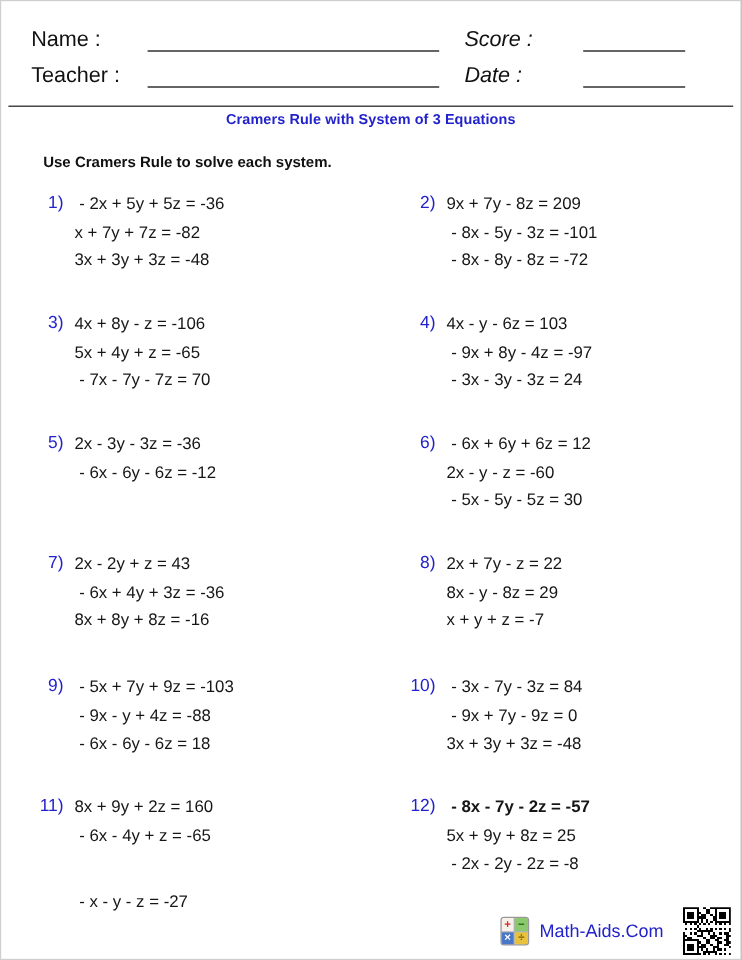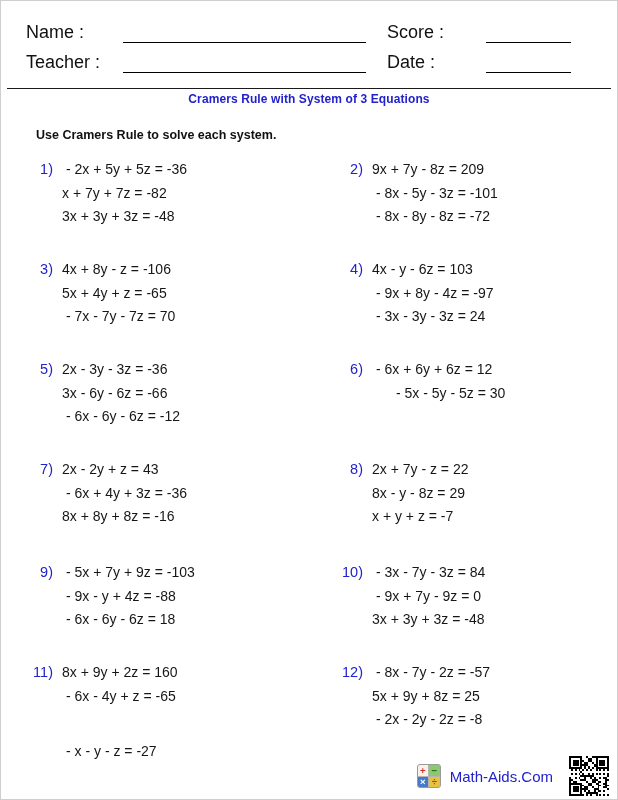--- a/index.html
+++ b/index.html
@@ -14,21 +14,21 @@
   
   .header { position: absolute; top: 12px; left: 25px; right: 46px;
             display: flex; justify-content: space-between; }
   .hcol { display: flex; flex-direction: column; }
   .hcol.left  { width: 340px; }
   .hcol.right { width: 184px; }
   .field { display: flex; align-items: flex-end; justify-content: space-between;
            height: 30px; font-size: 18px; }
   .field .lbl { padding-bottom: 0px; }
   .hcol.left  .lbl { width: 97px; }
-  .hcol.right .lbl { width: 62px; }
+  .hcol.right .lbl { width: 62px; font-style: italic; }
   .blank { border-bottom: 1.6px solid #000; height: 18px; }
   .hcol.left  .blank { flex: 1; }
   .hcol.right .blank { width: 85px; }
   
   .rule { position: absolute; top: 87px; left: 6px; right: 6px;
           border: none; border-top: 1.6px solid #1a1a1a; }
   .title { position: absolute; top: 91px; left: 0; width: 100%;
            text-align: center; font-size: 12px; font-weight: bold;
            color: var(--accent); letter-spacing: 0.1px; }
   .instructions { position: absolute; top: 127px; left: 35px;
@@ -130,29 +130,29 @@
           <div class="eq" style="padding-left: 4px;">- 3x - 3y - 3z = 24</div>
         </span>
       </div>
     </div>
 
     <div class="prow">
       <div class="prob left">
         <span class="num">5)</span>
         <span class="eqs">
           <div class="eq">2x - 3y - 3z = -36</div>
-          <div class="eq">3x - 6y - 6z = -66</div>
           <div class="eq" style="padding-left: 4px;">- 6x - 6y - 6z = -12</div>
         </span>
       </div>
       <div class="prob right">
         <span class="num">6)</span>
         <span class="eqs">
           <div class="eq" style="padding-left: 4px;">- 6x + 6y + 6z = 12</div>
-          <div class="eq" style="padding-left: 4px; margin-left: 20px;">- 5x - 5y - 5z = 30</div>
+          <div class="eq">2x - y - z = -60</div>
+          <div class="eq" style="padding-left: 4px;">- 5x - 5y - 5z = 30</div>
         </span>
       </div>
     </div>
 
     <div class="prow">
       <div class="prob left">
         <span class="num">7)</span>
         <span class="eqs">
           <div class="eq">2x - 2y + z = 43</div>
           <div class="eq" style="padding-left: 4px;">- 6x + 4y + 3z = -36</div>
@@ -193,21 +193,21 @@
         <span class="num">11)</span>
         <span class="eqs">
           <div class="eq">8x + 9y + 2z = 160</div>
           <div class="eq" style="padding-left: 4px;">- 6x - 4y + z = -65</div>
           <div class="eq" style="padding-left: 4px; margin-top: 32px;">- x - y - z = -27</div>
         </span>
       </div>
       <div class="prob right">
         <span class="num">12)</span>
         <span class="eqs">
-          <div class="eq" style="padding-left: 4px;">- 8x - 7y - 2z = -57</div>
+          <div class="eq" style="padding-left: 4px; font-weight: bold;">- 8x - 7y - 2z = -57</div>
           <div class="eq">5x + 9y + 8z = 25</div>
           <div class="eq" style="padding-left: 4px;">- 2x - 2y - 2z = -8</div>
         </span>
       </div>
     </div>
 
   </div>
 
   <div class="footer">
     <div class="logo">

